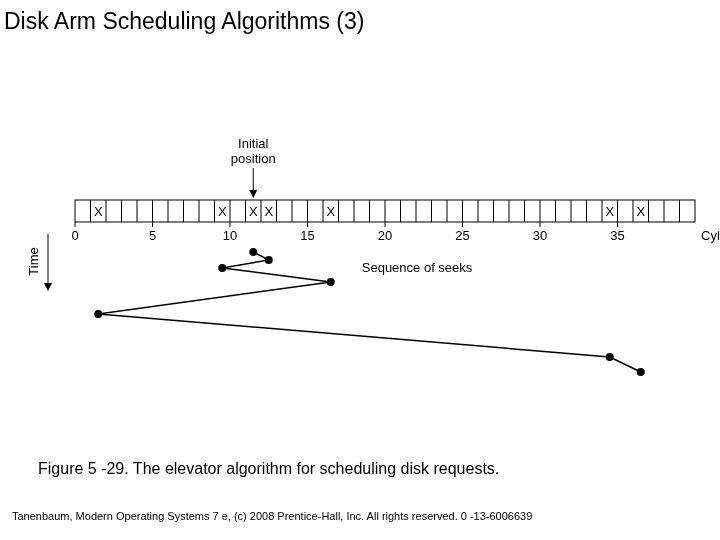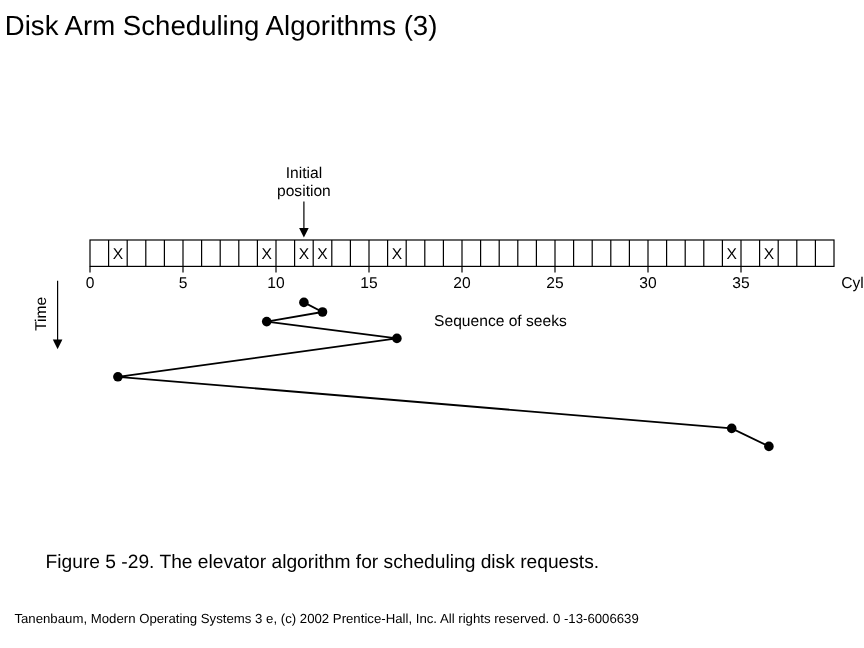--- a/index.html
+++ b/index.html
@@ -126,13 +126,13 @@
       <circle cx="222.25" cy="138" r="4" fill="#000"></circle>
       <circle cx="330.75" cy="152" r="4" fill="#000"></circle>
       <circle cx="98.25" cy="184" r="4" fill="#000"></circle>
       <circle cx="609.75" cy="227" r="4" fill="#000"></circle>
       <circle cx="640.75" cy="242" r="4" fill="#000"></circle>
       <path d="M 253.25 122 L 268.75 130 L 222.25 138 L 330.75 152 L 98.25 184 L 609.75 227 L 640.75 242" fill="none" stroke="#000" stroke-width="1.5"></path>
     </svg>
 </div>
 
 <div class="caption">Figure 5 -29. The elevator algorithm for scheduling disk requests.</div>
-<div class="credit">Tanenbaum, Modern Operating Systems 3 e, (c) 2002 Prentice-Hall, Inc. All rights reserved. 0 -13-6006639</div>
+<div class="credit">Tanenbaum, Modern Operating Systems 7 e, (c) 2008 Prentice-Hall, Inc. All rights reserved. 0 -13-6006639</div>
 
 </body></html>

